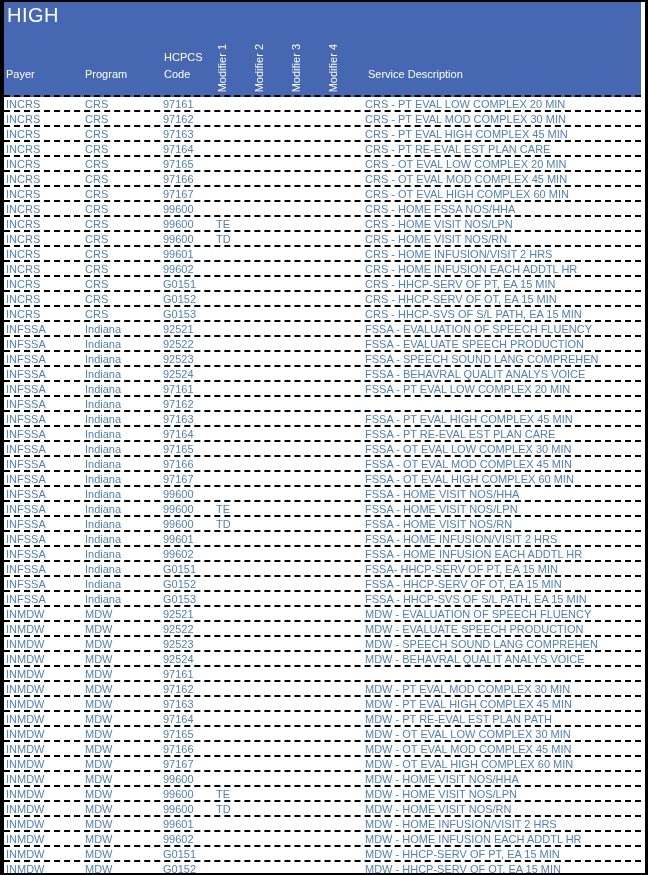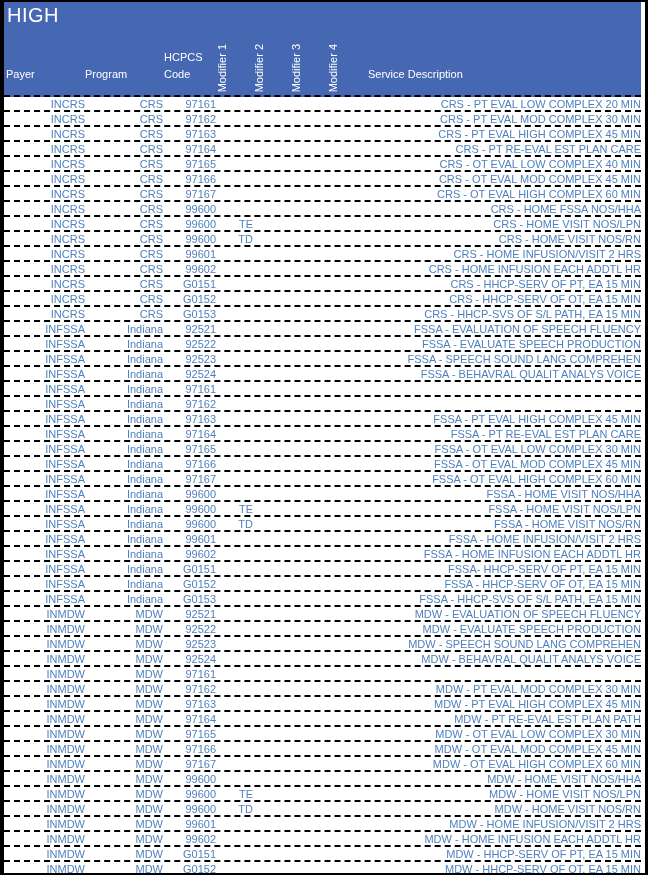--- a/index.html
+++ b/index.html
@@ -27,21 +27,21 @@
   .mod{
     position:absolute;bottom:3px;color:#fff;font-size:11px;
     writing-mode:vertical-rl;transform:rotate(180deg);white-space:nowrap;
   }
   .rows{width:637px;}
   .row{
     display:grid;
     grid-template-columns:79px 78px 53px 37px 37px 37px 38px 1fr;
     height:15px;box-sizing:border-box;border-bottom:2px dashed #000;
     padding-left:2px;align-items:center;
-    font-size:11px;line-height:12px;color:#4F81BD;background:#fff;text-align:right;
+    font-size:11px;line-height:12px;color:#4F81BD;background:#fff;
   }
   .row span{white-space:nowrap;overflow:hidden;display:block;}
 </style>
 </head>
 <body>
 
 <div class="sheet">
 
   <div class="table-header">
     <div class="sheet-title">HIGH</div>
@@ -101,21 +101,21 @@
     </div>
 
     <div class="row">
       <span>INCRS</span>
       <span>CRS</span>
       <span>97165</span>
       <span></span>
       <span></span>
       <span></span>
       <span></span>
-      <span>CRS - OT EVAL LOW COMPLEX 40 MIN</span>
+      <span>CRS - OT EVAL LOW COMPLEX 20 MIN</span>
     </div>
 
     <div class="row">
       <span>INCRS</span>
       <span>CRS</span>
       <span>97166</span>
       <span></span>
       <span></span>
       <span></span>
       <span></span>
@@ -266,20 +266,21 @@
     </div>
 
     <div class="row">
       <span>INFSSA</span>
       <span>Indiana</span>
       <span>97161</span>
       <span></span>
       <span></span>
       <span></span>
       <span></span>
+      <span>FSSA - PT EVAL LOW COMPLEX 20 MIN</span>
     </div>
 
     <div class="row">
       <span>INFSSA</span>
       <span>Indiana</span>
       <span>97162</span>
       <span></span>
       <span></span>
       <span></span>
       <span></span>

